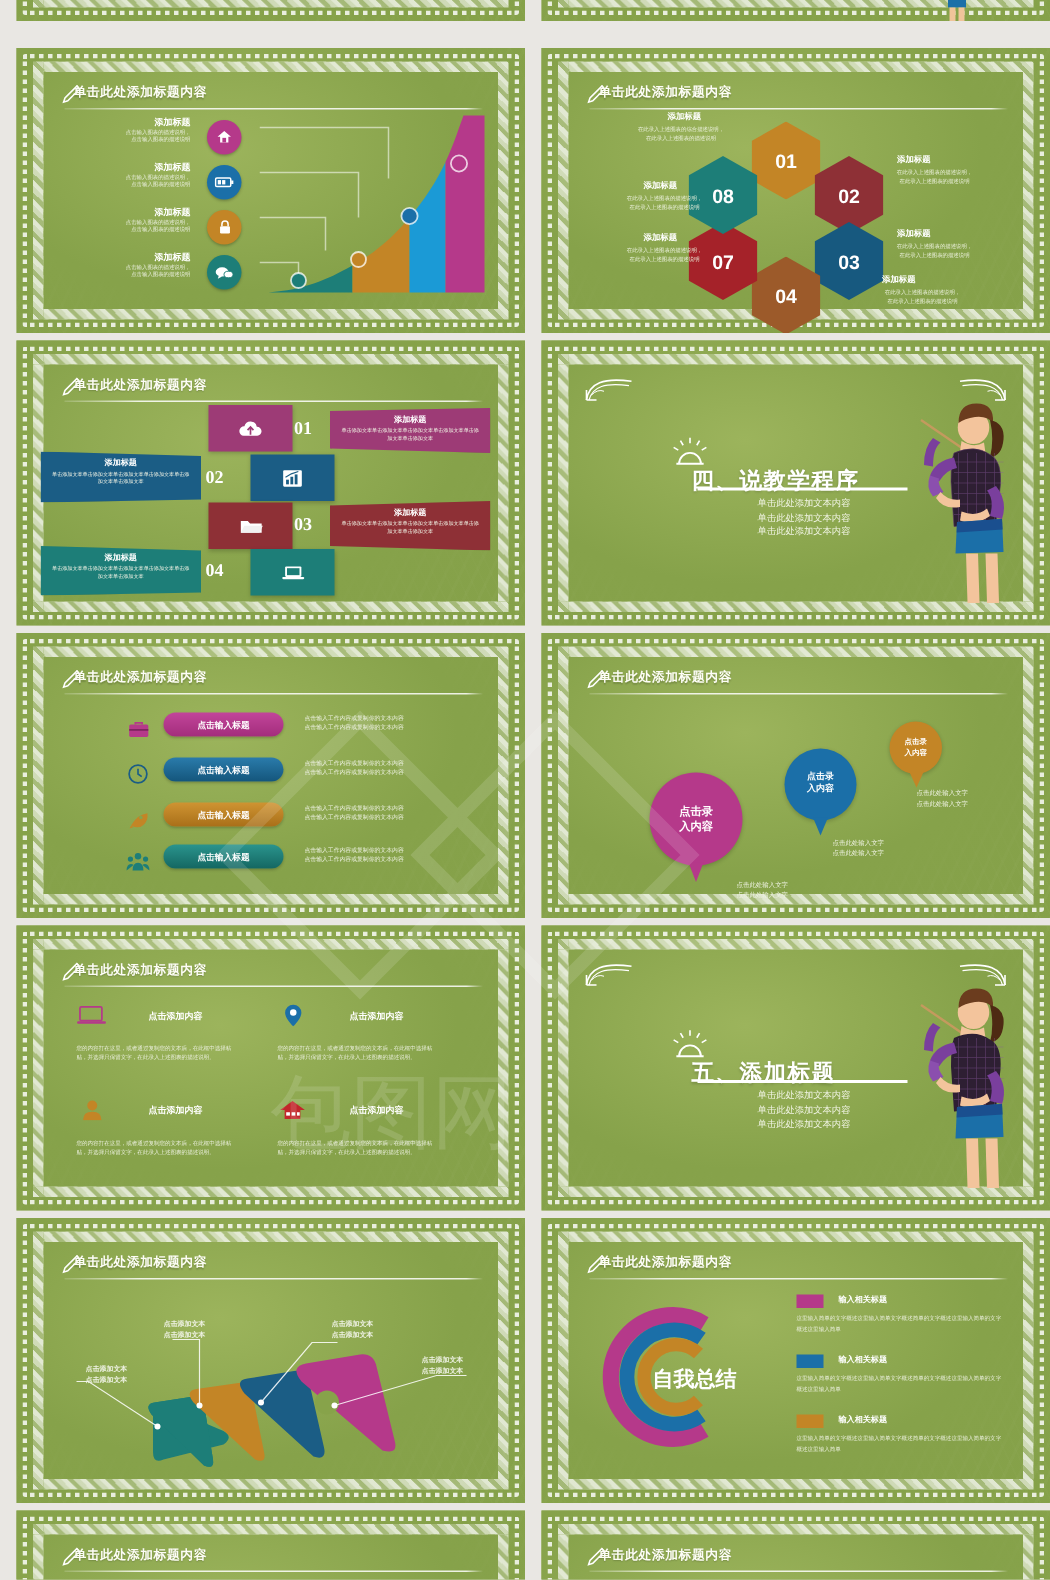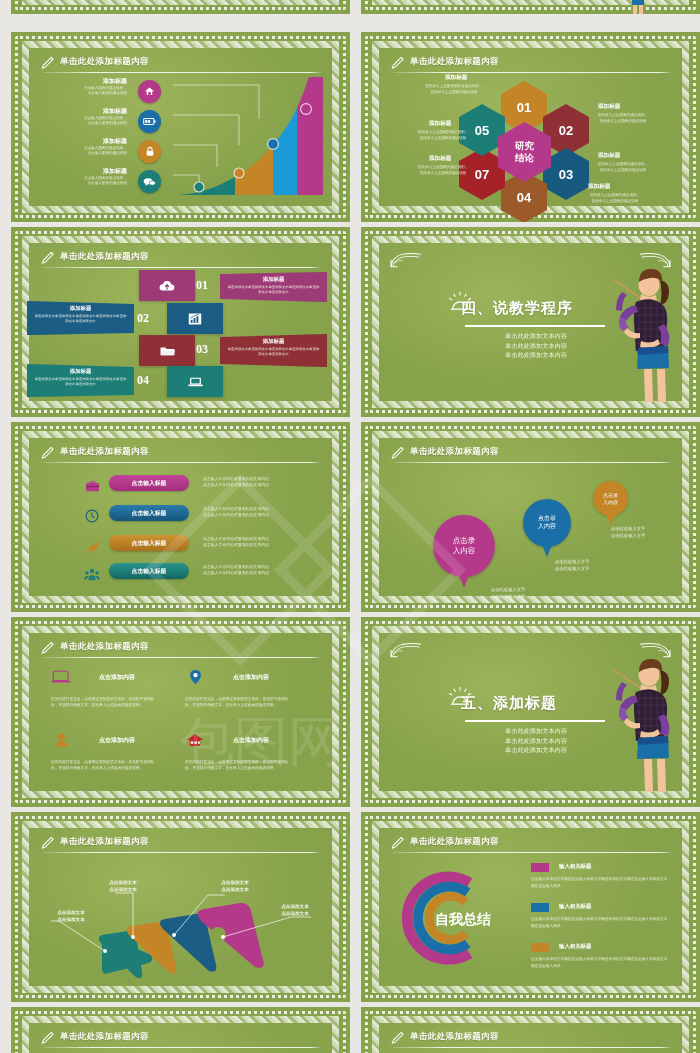--- a/index.html
+++ b/index.html
@@ -29,21 +29,21 @@
     position:absolute; left:11px; top:9px; right:11px; bottom:9px;
     border:7px solid rgba(255,255,255,.30);
     border-image: repeating-linear-gradient(45deg, rgba(255,255,255,.75) 0 3px, rgba(255,255,255,.25) 3px 6px, rgba(255,255,255,.6) 6px 9px) 7 round;
   }
   .inner { position:absolute; left:22px; top:19px; right:22px; bottom:19px; }
 
   
   .hdr { position:absolute; left:8px; top:4px; right:6px; height:20px; }
   .hdr .pencil { position:absolute; left:0; top:1px; width:13px; height:14px; }
   .hdr .ttl {
-    position:absolute; left:19px; top:1px; font-size:8.5px; font-weight:bold;
+    position:absolute; left:8px; top:1px; font-size:8.5px; font-weight:bold;
     color:#fdfdf6; letter-spacing:.4px; text-shadow:0 1px 1px rgba(0,0,0,.18);
     white-space:nowrap;
   }
   .hdr .rule {
     position:absolute; left:2px; top:17px; right:0; height:1px;
     background:linear-gradient(90deg, rgba(255,255,255,.15), rgba(255,255,255,.85) 18%, rgba(255,255,255,.85) 96%, rgba(255,255,255,0));
   }
 
   
   .s1-row { position:absolute; width:130px; }
@@ -64,34 +64,34 @@
   .hextxt{position:absolute;font-size:3.6px;line-height:1.55;color:#eaf0da;}
 
   
   .blk { position:absolute; box-shadow:0 1px 3px rgba(0,0,0,.22); }
   .blk .bt{position:absolute;top:4px;left:0;right:0;text-align:center;font-size:5.4px;font-weight:bold;color:#fff;}
   .blk .bb{position:absolute;top:13px;left:7px;right:7px;font-size:3.4px;line-height:1.55;color:#f0f2e4;text-align:center;}
   .iconbox{position:absolute;width:56px;height:31px;display:flex;align-items:center;justify-content:center;color:#fff;font-size:17px;box-shadow:0 1px 3px rgba(0,0,0,.22);}
 
   
   .corner{position:absolute;width:34px;height:20px;}
-  .secno{position:absolute;font-size:15px;font-weight:bold;color:#fff;letter-spacing:1px;text-shadow:0 1px 2px rgba(0,0,0,.2);white-space:nowrap;}
+  .secno{position:absolute;font-size:15px;font-weight:bold;color:#fff;letter-spacing:1px;text-shadow:0 1px 2px rgba(0,0,0,.2);white-space:nowrap;margin-top:12px;}
   .secline{position:absolute;height:1.6px;background:#fff;}
   .secsub{position:absolute;font-size:6.2px;line-height:1.55;color:#f2f5e6;text-align:center;}
   .sunicon{position:absolute;width:26px;height:20px;}
 
   
   .pill{position:absolute;height:16px;width:80px;border-radius:9px;display:flex;align-items:center;justify-content:center;
         font-size:5.8px;font-weight:bold;color:#fff;box-shadow:0 1px 2px rgba(0,0,0,.22);}
   .pilltxt{position:absolute;font-size:3.9px;line-height:1.65;color:#edf1e1;}
   .pillicon{position:absolute;width:18px;height:18px;display:flex;align-items:center;justify-content:center;font-size:12px;}
 
   
   .balloon{position:absolute;border-radius:50%;display:flex;align-items:center;justify-content:center;
-           color:#fff;font-weight:normal;text-align:center;line-height:1.3;box-shadow:0 1px 3px rgba(0,0,0,.2);}
+           color:#fff;font-weight:bold;text-align:center;line-height:1.3;box-shadow:0 1px 3px rgba(0,0,0,.2);}
   .btail{position:absolute;width:0;height:0;border-left:5px solid transparent;border-right:5px solid transparent;}
   .btxt{position:absolute;font-size:4.3px;line-height:1.7;color:#eef2e2;text-align:center;}
 
   
   .g7t{position:absolute;font-size:6px;font-weight:bold;color:#fff;}
   .g7d{position:absolute;font-size:3.7px;line-height:1.75;color:#e9eeda;width:108px;}
   .g7i{position:absolute;width:24px;height:22px;display:flex;align-items:center;justify-content:center;font-size:15px;}
   .a9t{position:absolute;font-size:4.6px;line-height:1.6;color:#f0f3e6;text-align:center;font-weight:bold;}
   .lgsw{position:absolute;width:18px;height:9px;}
   .lgt{position:absolute;font-size:5.4px;font-weight:bold;color:#fff;}
@@ -218,25 +218,22 @@
       <div class="hex" style="left:160px;top:97px;background:#17597f">
           <span>03</span>
         </div>
       <div class="hex" style="left:118px;top:120px;background:#9c5a2a">
           <span>04</span>
         </div>
       <div class="hex" style="left:76px;top:97px;background:#a52229">
           <span>07</span>
         </div>
       <div class="hex" style="left:76px;top:53px;background:#1d7e78">
-          <span>05</span>
-        </div>
-      <div class="hex center" style="left:115px;top:71px;background:#b5398a">
-        <div><span>研究</span><br><span>结论</span></div>
-      </div>
+          <span>08</span>
+        </div>
 
       <div class="hexlbl" style="left:62px;top:23px;">添加标题</div>
       <div class="hextxt" style="left:26px;top:33px;width:90px;text-align:center;">在此录入上述图表的综合描述说明，<br>在此录入上述图表的描述说明</div>
 
       <div class="hexlbl" style="left:46px;top:69px;">添加标题</div>
       <div class="hextxt" style="left:14px;top:79px;width:92px;text-align:center;">在此录入上述图表的描述说明，<br>在此录入上述图表的描述说明</div>
 
       <div class="hexlbl" style="left:46px;top:104px;">添加标题</div>
       <div class="hextxt" style="left:14px;top:114px;width:92px;text-align:center;">在此录入上述图表的描述说明，<br>在此录入上述图表的描述说明</div>
 

